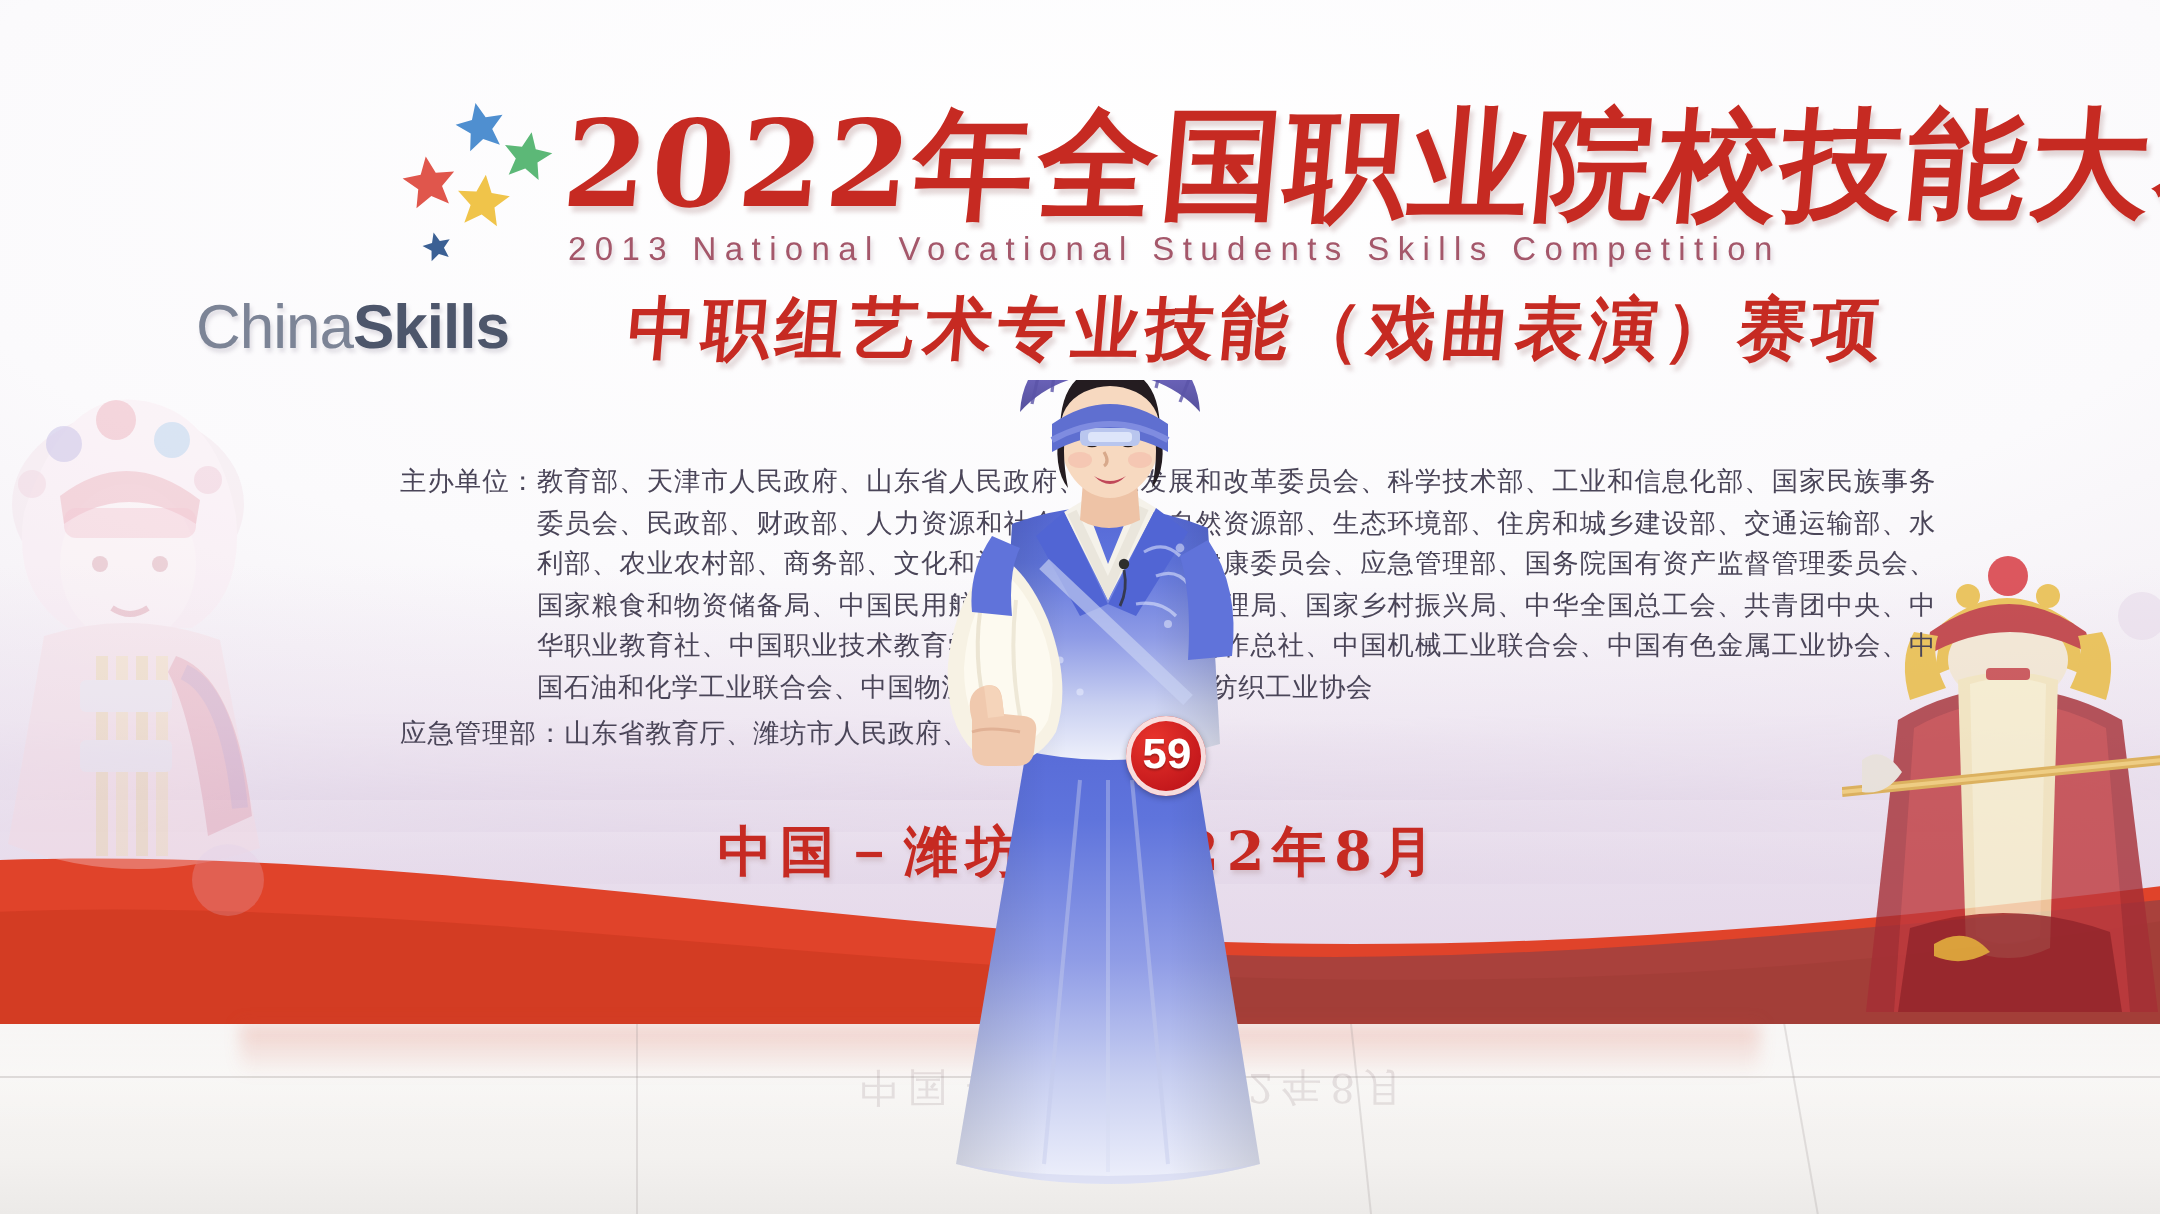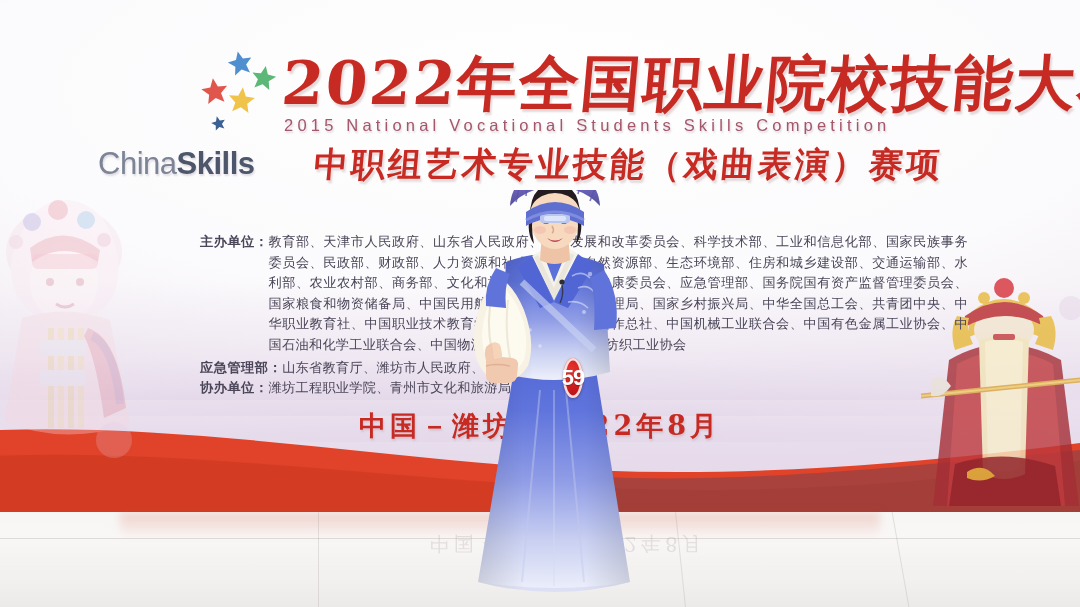--- a/index.html
+++ b/index.html
@@ -63,21 +63,21 @@
   .title-sub{position:absolute;left:314px;top:142px;white-space:nowrap;
     font-family:"DejaVu Serif","Liberation Serif",serif;font-weight:700;
     font-size:34px;color:#c62a22;letter-spacing:3px;
     text-shadow:2px 3px 2px rgba(160,120,120,.26);transform:skewX(-5deg);}
 
   
   .org{position:absolute;left:200px;top:232px;width:768px;
     font-family:"DejaVu Serif","Liberation Serif",serif;
     font-size:13.2px;line-height:20.6px;color:#4a4558;}
   .org .row{display:flex;margin-bottom:0;}
-  .org .lbl{white-space:nowrap;letter-spacing:.5px;flex:0 0 auto;font-weight:bold;}
+  .org .lbl{white-space:nowrap;letter-spacing:.5px;flex:0 0 auto;}
   .org .val{text-align:justify;text-justify:inter-character;letter-spacing:.3px;}
   .org .host .val{flex:1 1 auto;}
   .org-line{margin-top:2px;}
 
   .venue{position:absolute;left:0;right:0;top:408px;text-align:center;
     font-family:"DejaVu Serif","Liberation Serif",serif;font-weight:700;
     font-size:27px;color:#c62a22;letter-spacing:4px;
     text-shadow:1px 2px 2px rgba(160,120,120,.25);}
 
   
@@ -90,25 +90,25 @@
   .refl-text{position:absolute;top:18px;font-family:"DejaVu Serif",serif;font-size:20px;
     color:rgba(150,130,135,.20);transform:scaleY(-1);letter-spacing:4px;white-space:nowrap;}
   .refl-red{position:absolute;left:120px;top:0;width:760px;height:26px;
     background:linear-gradient(180deg, rgba(214,72,48,.22), rgba(214,72,48,0));
     filter:blur(4px);}
 
   
   .performer{position:absolute;left:444px;top:190px;width:220px;height:417px;}
   .performer svg{display:block;width:100%;height:100%;}
 
-  .badge-num{position:absolute;left:563px;top:358px;width:20px;height:40px;
+  .badge-num{position:absolute;left:563px;top:358px;width:40px;height:40px;
     border-radius:50%;background:radial-gradient(circle at 35% 30%,#e8342c,#c0151a 75%);
     box-shadow:0 1px 3px rgba(0,0,0,.30), inset 0 0 0 2.5px rgba(255,255,255,.85);
     display:flex;align-items:center;justify-content:center;
-    color:#fff;font-family:Liberation Sans, sans-serif;font-weight:700;font-size:22px;
+    color:#fff;font-family:Liberation Mono, monospace;font-weight:700;font-size:22px;
     letter-spacing:-1px;text-shadow:0 1px 1px rgba(0,0,0,.25);text-align:right;}
 </style>
 </head>
 <body>
 
 <div id="stage">
 
   <div class="backdrop">
 
     <div class="mtn m1"></div>
@@ -202,35 +202,31 @@
           <polygon points="7,0 9,4.8 14,5.2 10.2,8.6 11.4,13.6 7,11 2.6,13.6 3.8,8.6 0,5.2 5,4.8" fill="#3b6094"></polygon>
         </g>
       </svg>
     </div>
 
     <div class="brand">
       <span class="b-china">China</span><span class="b-skills">Skills</span>
     </div>
 
     <div class="title-main">2022年全国职业院校技能大赛</div>
-    <div class="title-en">2015  National  Vocational  Students  Skills  Competition</div>
+    <div class="title-en">2013  National  Vocational  Students  Skills  Competition</div>
     <div class="title-sub">中职组艺术专业技能（戏曲表演）赛项</div>
 
     <div class="org">
       <div class="row host">
         <span class="lbl">主办单位：</span>
         <span class="val">教育部、天津市人民政府、山东省人民政府、国家发展和改革委员会、科学技术部、工业和信息化部、国家民族事务委员会、民政部、财政部、人力资源和社会保障部、自然资源部、生态环境部、住房和城乡建设部、交通运输部、水利部、农业农村部、商务部、文化和旅游部、国家卫生健康委员会、应急管理部、国务院国有资产监督管理委员会、国家粮食和物资储备局、中国民用航空局、国家中医药管理局、国家乡村振兴局、中华全国总工会、共青团中央、中华职业教育社、中国职业技术教育学会、中华全国供销合作总社、中国机械工业联合会、中国有色金属工业协会、中国石油和化学工业联合会、中国物流与采购联合会、中国纺织工业协会</span>
       </div>
       <div class="row org-line">
         <span class="lbl">应急管理部：</span>
         <span class="val">山东省教育厅、潍坊市人民政府、潍坊市教育局</span>
-      </div>
-      <div class="row">
-        <span class="lbl">协办单位：</span>
-        <span class="val">潍坊工程职业学院、青州市文化和旅游局</span>
       </div>
     </div>
 
     <div class="venue">中国－潍坊　2022年8月</div>
   </div>
 
   <div class="floor">
     <div class="floor-refl"></div>
     <div class="refl-red"></div>
     <div class="grout" style="left:0;right:0;top:26px;"></div>

